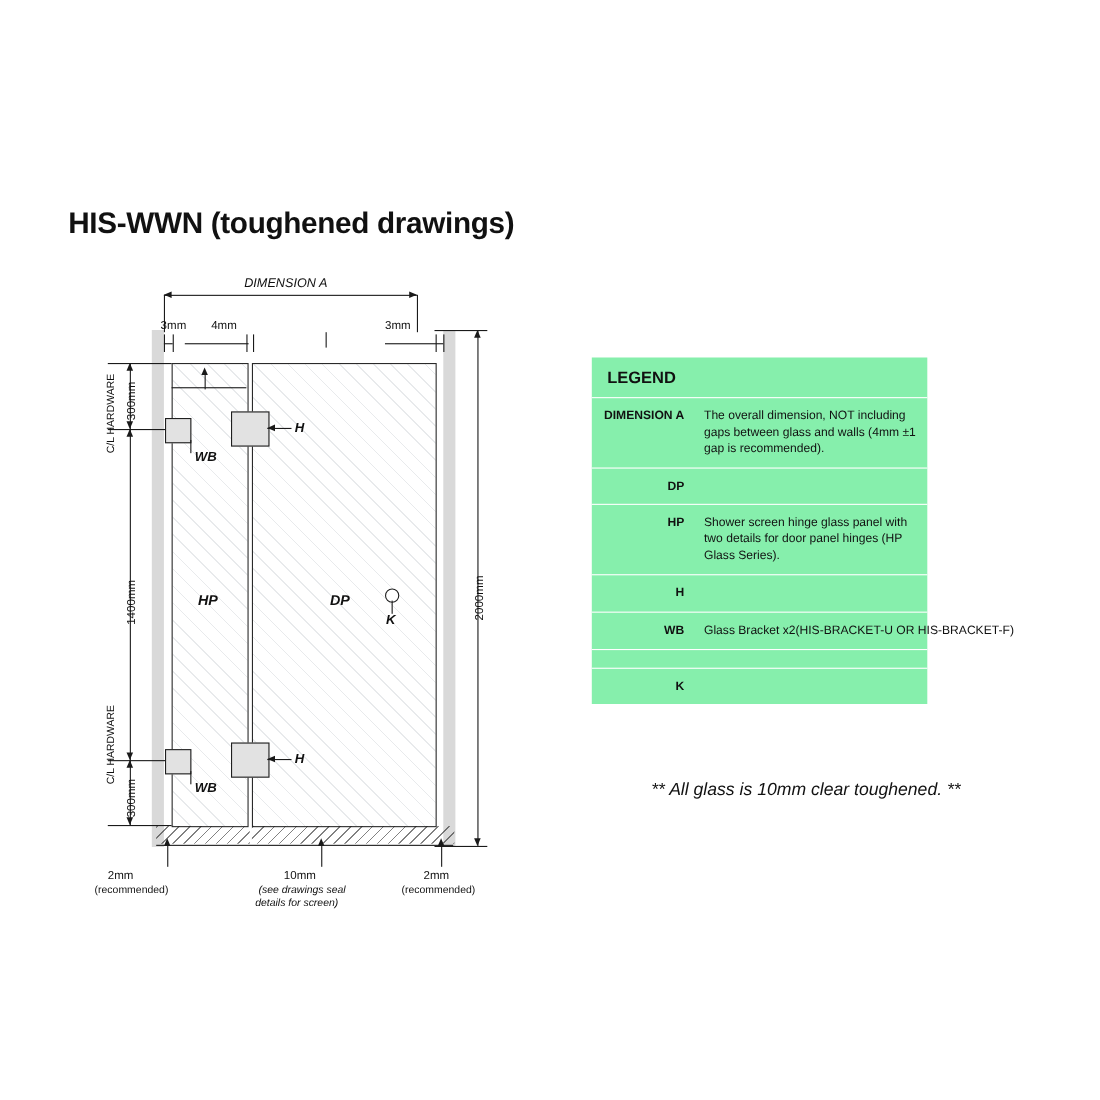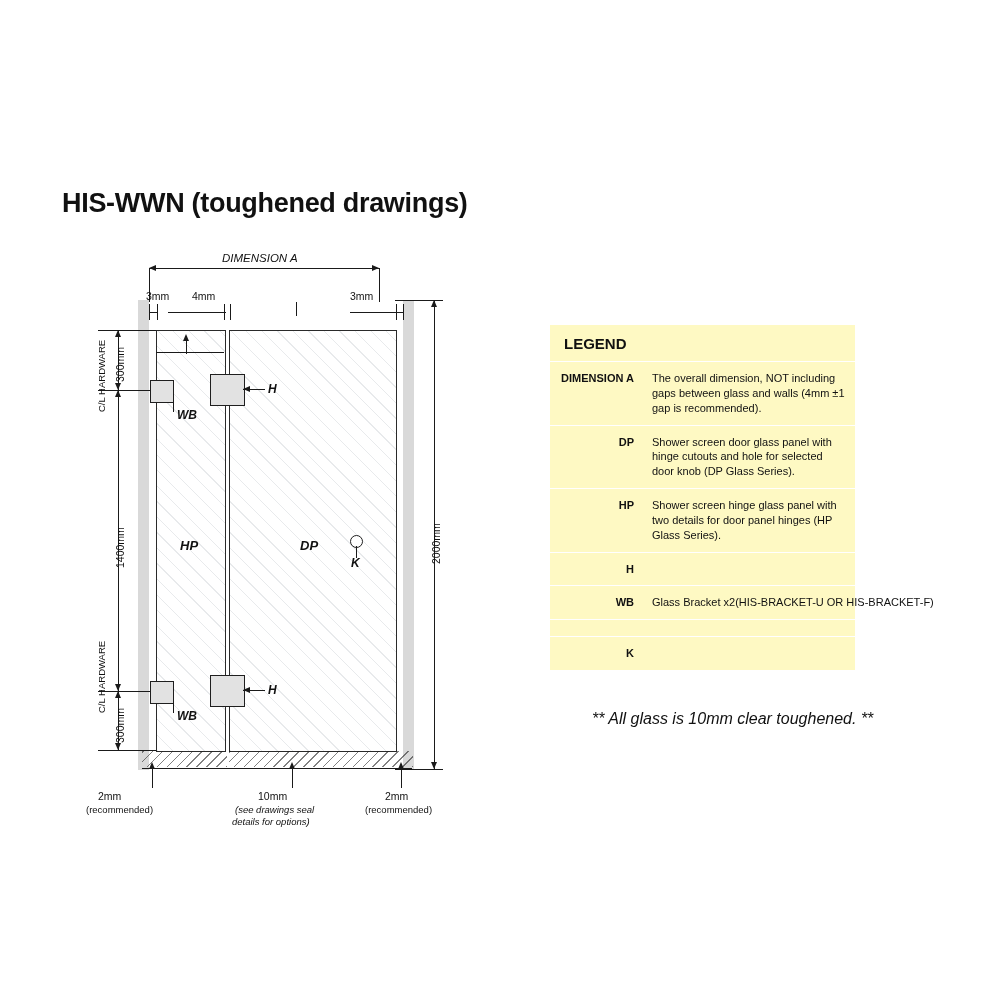--- a/index.html
+++ b/index.html
@@ -135,23 +135,22 @@
       rgba(255,255,255,0) 7px
     );
   }
 
   
   #legend {
     position: absolute;
     left: 538px;
     top: 325px;
     width: 305px;
-    background: #fef9c3;
+    background: #86efac;
     font-size: 11px;
-    margin-left: 12px;
   }
   #legend .legend-title {
     padding: 10px 14px 9px 14px;
     font-size: 15px;
     font-weight: bold;
     border-bottom: 1px solid #ffffff;
   }
   .legend-row {
     display: flex;
     border-bottom: 1px solid #ffffff;
@@ -291,40 +290,39 @@
 
   <div class="line-v" style="left:92px; top:528px; height:20px;"></div>
   <div class="arrowhead ah-up" style="left:89px; top:522px;"></div>
   <div class="lbl" style="left:38px; top:550px; font-size:10.5px;">2mm</div>
   <div class="lbl small" style="left:26px; top:564px;">(recommended)</div>
 
   <div class="line-v" style="left:232px; top:528px; height:20px;"></div>
   <div class="arrowhead ah-up" style="left:229px; top:522px;"></div>
   <div class="lbl" style="left:198px; top:550px; font-size:10.5px;">10mm</div>
   <div class="lbl small ital" style="left:175px; top:564px;">(see drawings seal</div>
-  <div class="lbl small ital" style="left:172px; top:576px;">details for options)</div>
+  <div class="lbl small ital" style="left:172px; top:576px;">details for screen)</div>
 
   <div class="line-v" style="left:341px; top:528px; height:20px;"></div>
   <div class="arrowhead ah-up" style="left:338px; top:522px;"></div>
   <div class="lbl" style="left:325px; top:550px; font-size:10.5px;">2mm</div>
   <div class="lbl small" style="left:305px; top:564px;">(recommended)</div>
 
 </div>
 
 <div id="legend">
   <div class="legend-title">LEGEND</div>
 
   <div class="legend-row">
     <div class="legend-key">DIMENSION A</div>
     <div class="legend-val">The overall dimension, NOT including gaps between glass and walls (4mm ±1 gap is recommended).</div>
   </div>
 
   <div class="legend-row">
     <div class="legend-key">DP</div>
-    <div class="legend-val">Shower screen door glass panel with hinge cutouts and hole for selected door knob (DP Glass Series).</div>
   </div>
 
   <div class="legend-row">
     <div class="legend-key">HP</div>
     <div class="legend-val">Shower screen hinge glass panel with two details for door panel hinges (HP Glass Series).</div>
   </div>
 
   <div class="legend-row">
     <div class="legend-key">H</div>
   </div>

